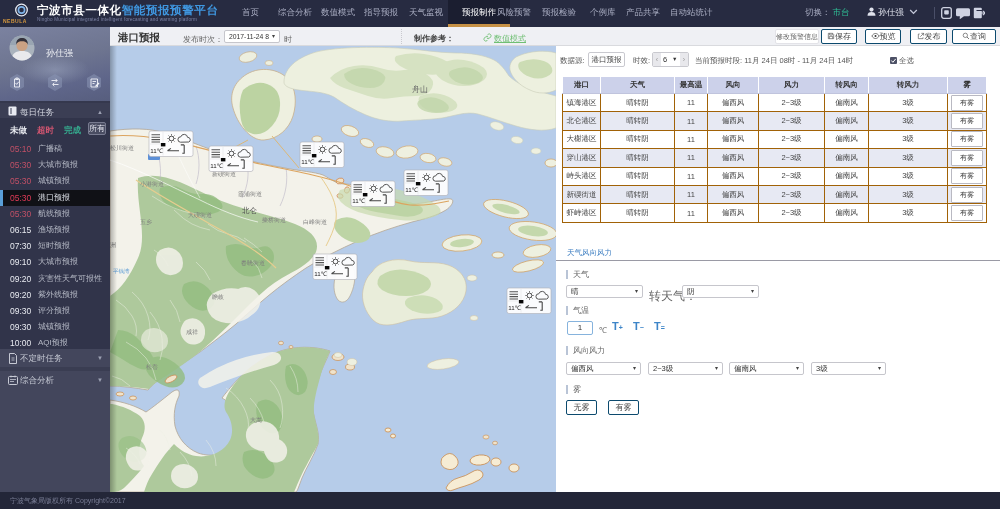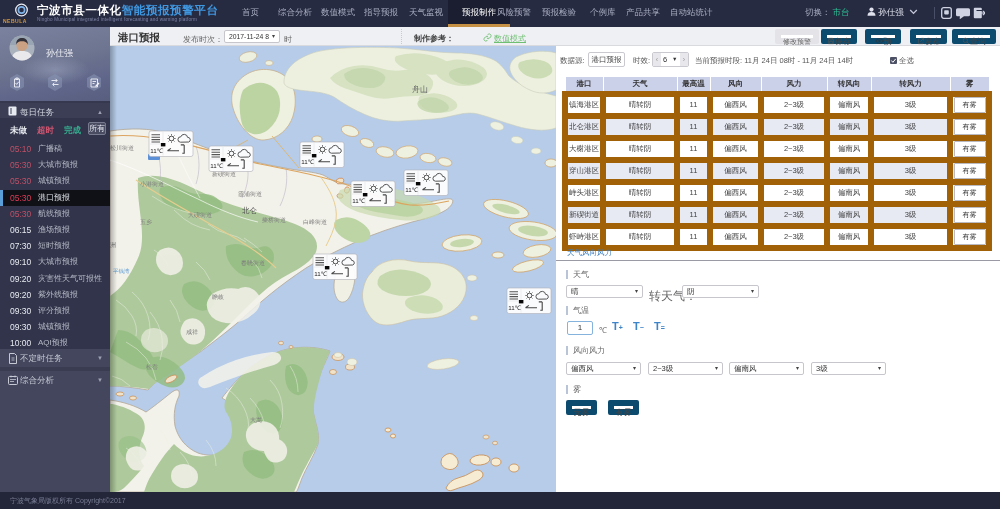--- a/index.html
+++ b/index.html
@@ -12,25 +12,25 @@
 .subtitle{position:absolute;left:37px;top:16.5px;font-size:4.6px;color:#7d83a5;white-space:nowrap;letter-spacing:.2px;}
 .mi{position:absolute;top:0;height:24px;line-height:24px;font-size:8.5px;color:#a9adc2;white-space:nowrap;}
 .mi.act{background:#1b1e30;color:#fff;text-align:center;border-bottom:3px solid #c59044;height:27px;}
 #toolbar{position:absolute;left:110px;top:27px;width:890px;height:19px;background:#eff0f4;border-bottom:1px solid #d9dade;}
 #sidebar{position:absolute;left:0;top:27px;width:110px;height:465px;background:#35384e;overflow:hidden;}
 #map{position:absolute;left:110px;top:46px;width:446px;height:446px;overflow:hidden;}
 #rpanel{position:absolute;left:556px;top:46px;width:444px;height:446px;background:#fff;}
 #footer{position:absolute;left:0;top:492px;width:1000px;height:17px;background:#232638;color:#797d95;font-size:7px;line-height:17px;padding-left:10px;}
 .sel{position:absolute;background:#fff;border:1px solid #c6c6cc;border-radius:2px;font-size:7.5px;color:#333;line-height:11px;padding-left:4px;}
 .sel .car{position:absolute;right:4px;top:0;font-size:6px;color:#444;}
-.btn{position:absolute;background:#fff;border:6px solid #0c4a6e;border-radius:2px;font-size:8px;color:#444;text-align:center;}
+.btn{position:absolute;background:#fff;border:1px solid #0c4a6e;border-radius:2px;font-size:8px;color:#444;text-align:center;}
 .flabel{position:absolute;font-size:8px;color:#666;border-left:2px solid #b9c4d6;padding-left:5px;line-height:9px;}
 table.ptable{position:absolute;left:6px;top:30px;border-collapse:collapse;table-layout:fixed;width:424px;}
 table.ptable th{background:#ccd1ea;color:#333;font-size:7.5px;font-weight:bold;height:17px;border:1px solid #fff;border-bottom:1px solid #c0c4dd;}
-table.ptable td{font-size:7.5px;color:#444;text-align:center;height:18.4px;border:6px solid #a16207;}
+table.ptable td{font-size:7.5px;color:#444;text-align:center;height:18.4px;border:1px solid #a16207;}
 table.ptable tr.alt td{background:#e7e9f3;}
 .fogbox{display:inline-block;border:1px solid #b9b9c2;background:#fff;font-size:7px;color:#333;padding:2px 8px;border-radius:1px;}
 .task{position:absolute;left:0;width:110px;height:16px;line-height:16px;white-space:nowrap;}
 .task .tt{position:absolute;left:10px;font-size:8.5px;color:#c05066;}
 .task .tn{position:absolute;left:38px;font-size:8px;color:#b6bac6;}
 .task.wt .tt{color:#e8eaf0;}
 .task.hl{background:#101116;border-left:3px solid #5a9fd8;}
 .task.hl .tt{color:#e03a57;left:7px;}
 .task.hl .tn{color:#dfe2ea;left:35px;}
 .secbar{position:absolute;left:0;width:110px;height:18px;background:#43465c;color:#c6c9d4;font-size:8.5px;line-height:18px;}

